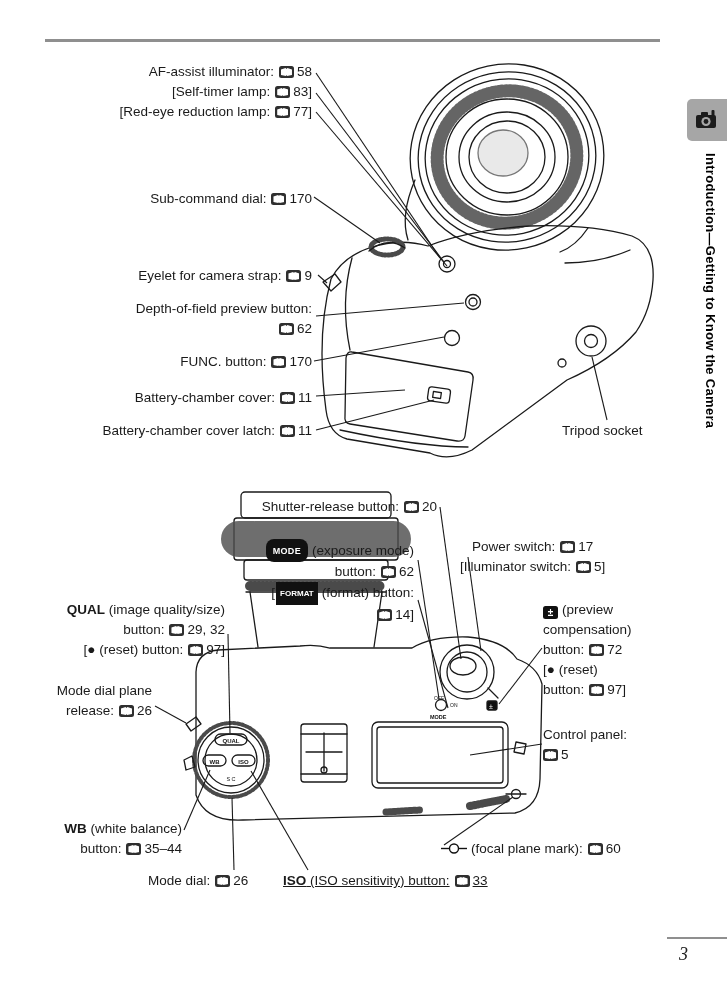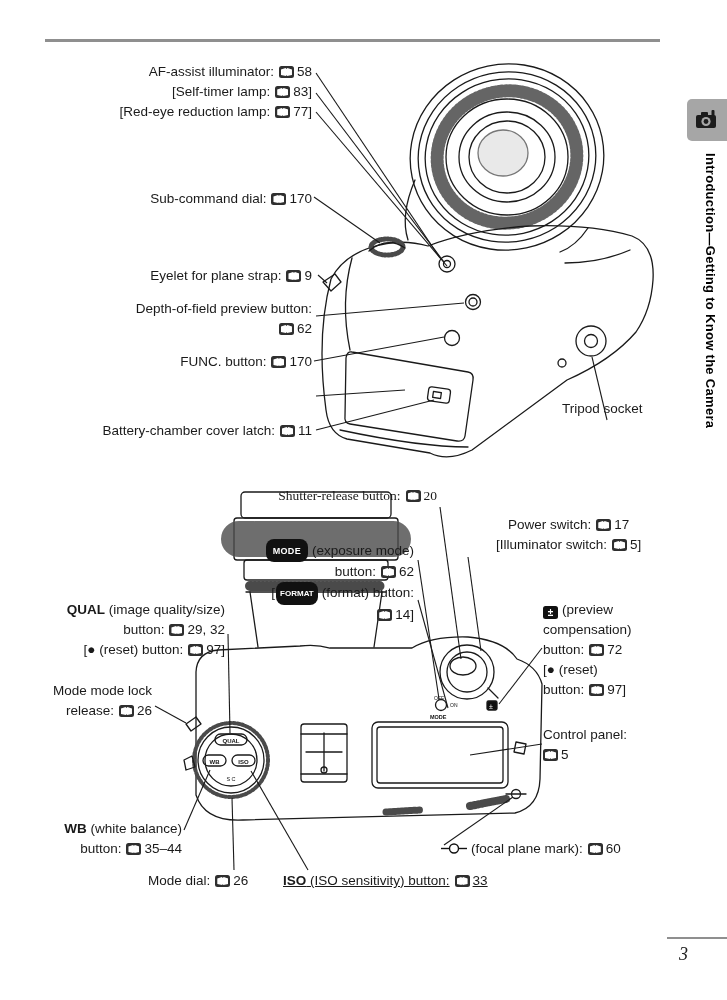--- a/index.html
+++ b/index.html
@@ -13,21 +13,21 @@
   .la{text-align:left;}
   .b{font-weight:700;}
   
   .pg{display:inline-block;width:15px;height:12px;background:#2f2f2f;border-radius:2.5px;
       position:relative;vertical-align:-1.5px;margin:0 3px 0 5px;}
   .pg::before{content:"";position:absolute;left:2px;top:2.5px;width:11px;height:8px;background:#fff;
       clip-path:polygon(0 20%,42% 0,50% 14%,58% 0,100% 20%,100% 86%,55% 100%,50% 88%,45% 100%,0 86%);}
   .badge-mode{display:inline-block;background:#111;color:#fff;font-size:9px;font-weight:700;
       padding:1.5px 7px;border-radius:8px;vertical-align:1px;letter-spacing:.3px;margin-right:4px;}
   .badge-format{display:inline-block;background:#111;color:#fff;font-size:8px;font-weight:700;
-      padding:1.5px 4px;border-radius:8px;vertical-align:1px;margin:0 4px 0 1px;}
+      padding:1.5px 4px;border-radius:0;vertical-align:1px;margin:0 4px 0 1px;}
   .icon-ec{display:inline-block;width:15px;height:13px;background:#111;color:#fff;border-radius:2.5px;
       font-size:10px;line-height:13px;text-align:center;font-weight:700;vertical-align:-1.5px;margin-right:4px;}
   .fp-icon{vertical-align:-1px;margin-right:4px;}
   .side-tab{position:absolute;right:0;top:99px;width:40px;height:42px;background:#a6a6a6;
       border-radius:5px 0 0 5px;display:flex;align-items:center;justify-content:center;}
   .side-title{position:absolute;right:9px;top:153px;writing-mode:vertical-rl;font-weight:700;
       font-size:13px;letter-spacing:.3px;color:#000;}
   .pn-rule{position:absolute;right:0;top:937px;width:60px;height:2px;background:#8f8f8f;}
   .page-num{position:absolute;right:39px;top:944px;font-family:"Liberation Serif",serif;
       font-style:italic;font-size:18px;color:#222;}
@@ -177,56 +177,57 @@
   </svg>
 
   <div class="lbl ra" style="right:415px;top:62px;">
     <div><span>AF-assist illuminator:</span><span class="pg"></span><span>58</span></div>
     <div><span>[Self-timer lamp:</span><span class="pg"></span><span>83</span><span>]</span></div>
     <div><span>[Red-eye reduction lamp:</span><span class="pg"></span><span>77</span><span>]</span></div>
   </div>
 
   <div class="lbl ra" style="right:415px;top:189px;"><span>Sub-command dial:</span><span class="pg"></span><span>170</span></div>
 
-  <div class="lbl ra" style="right:415px;top:266px;"><span>Eyelet for plane strap:</span><span class="pg"></span><span>9</span></div>
+  <div class="lbl ra" style="right:415px;top:266px;"><span>Eyelet for camera strap:</span><span class="pg"></span><span>9</span></div>
 
   <div class="lbl ra" style="right:415px;top:299px;">
     <div><span>Depth-of-field preview button:</span></div>
     <div><span class="pg"></span><span>62</span></div>
   </div>
 
   <div class="lbl ra" style="right:415px;top:352px;"><span>FUNC. button:</span><span class="pg"></span><span>170</span></div>
 
+  <div class="lbl ra" style="right:415px;top:388px;"><span>Battery-chamber cover:</span><span class="pg"></span><span>11</span></div>
 
   <div class="lbl ra" style="right:415px;top:421px;margin-left:18px;"><span>Battery-chamber cover latch:</span><span class="pg"></span><span>11</span></div>
 
-  <div class="lbl la" style="left:562px;top:399px;"><span>Tripod socket</span></div>
-
-  <div class="lbl ra" style="right:290px;top:486px;font-family:Liberation Serif, serif;"><span>Shutter-release button:</span><span class="pg"></span><span>20</span></div>
+  <div class="lbl la" style="left:562px;top:421px;"><span>Tripod socket</span></div>
+
+  <div class="lbl ra" style="right:290px;top:497px;"><span>Shutter-release button:</span><span class="pg"></span><span>20</span></div>
 
   <div class="lbl ra" style="right:313px;top:539px;">
     <div><span class="badge-mode">MODE</span><span>(exposure mode)</span></div>
     <div><span>button:</span><span class="pg"></span><span>62</span></div>
     <div><span>[</span><span class="badge-format">FORMAT</span><span>(format) button:</span></div>
     <div><span class="pg"></span><span>14</span><span>]</span></div>
   </div>
 
-  <div class="lbl la" style="left:460px;top:515px;margin-left:36px;">
+  <div class="lbl la" style="left:460px;top:537px;">
     <div style="padding-left:12px;"><span>Power switch:</span><span class="pg"></span><span>17</span></div>
     <div><span>[Illuminator switch:</span><span class="pg"></span><span>5</span><span>]</span></div>
   </div>
 
   <div class="lbl ra" style="right:502px;top:600px;">
     <div><span class="b">QUAL</span> <span>(image quality/size)</span></div>
     <div><span>button:</span><span class="pg"></span><span>29, 32</span></div>
     <div><span>[● (reset) button:</span><span class="pg"></span><span>97</span><span>]</span></div>
   </div>
 
   <div class="lbl ra" style="right:575px;top:681px;">
-    <div><span>Mode mode lock</span></div>
+    <div><span>Mode dial plane</span></div>
     <div><span>release:</span><span class="pg"></span><span>26</span></div>
   </div>
 
   <div class="lbl la" style="left:543px;top:600px;">
     <div><span class="icon-ec">±</span><span>(preview</span></div>
     <div><span>compensation)</span></div>
     <div><span>button:</span><span class="pg"></span><span>72</span></div>
     <div><span>[● (reset)</span></div>
     <div><span>button:</span><span class="pg"></span><span>97</span><span>]</span></div>
   </div>

